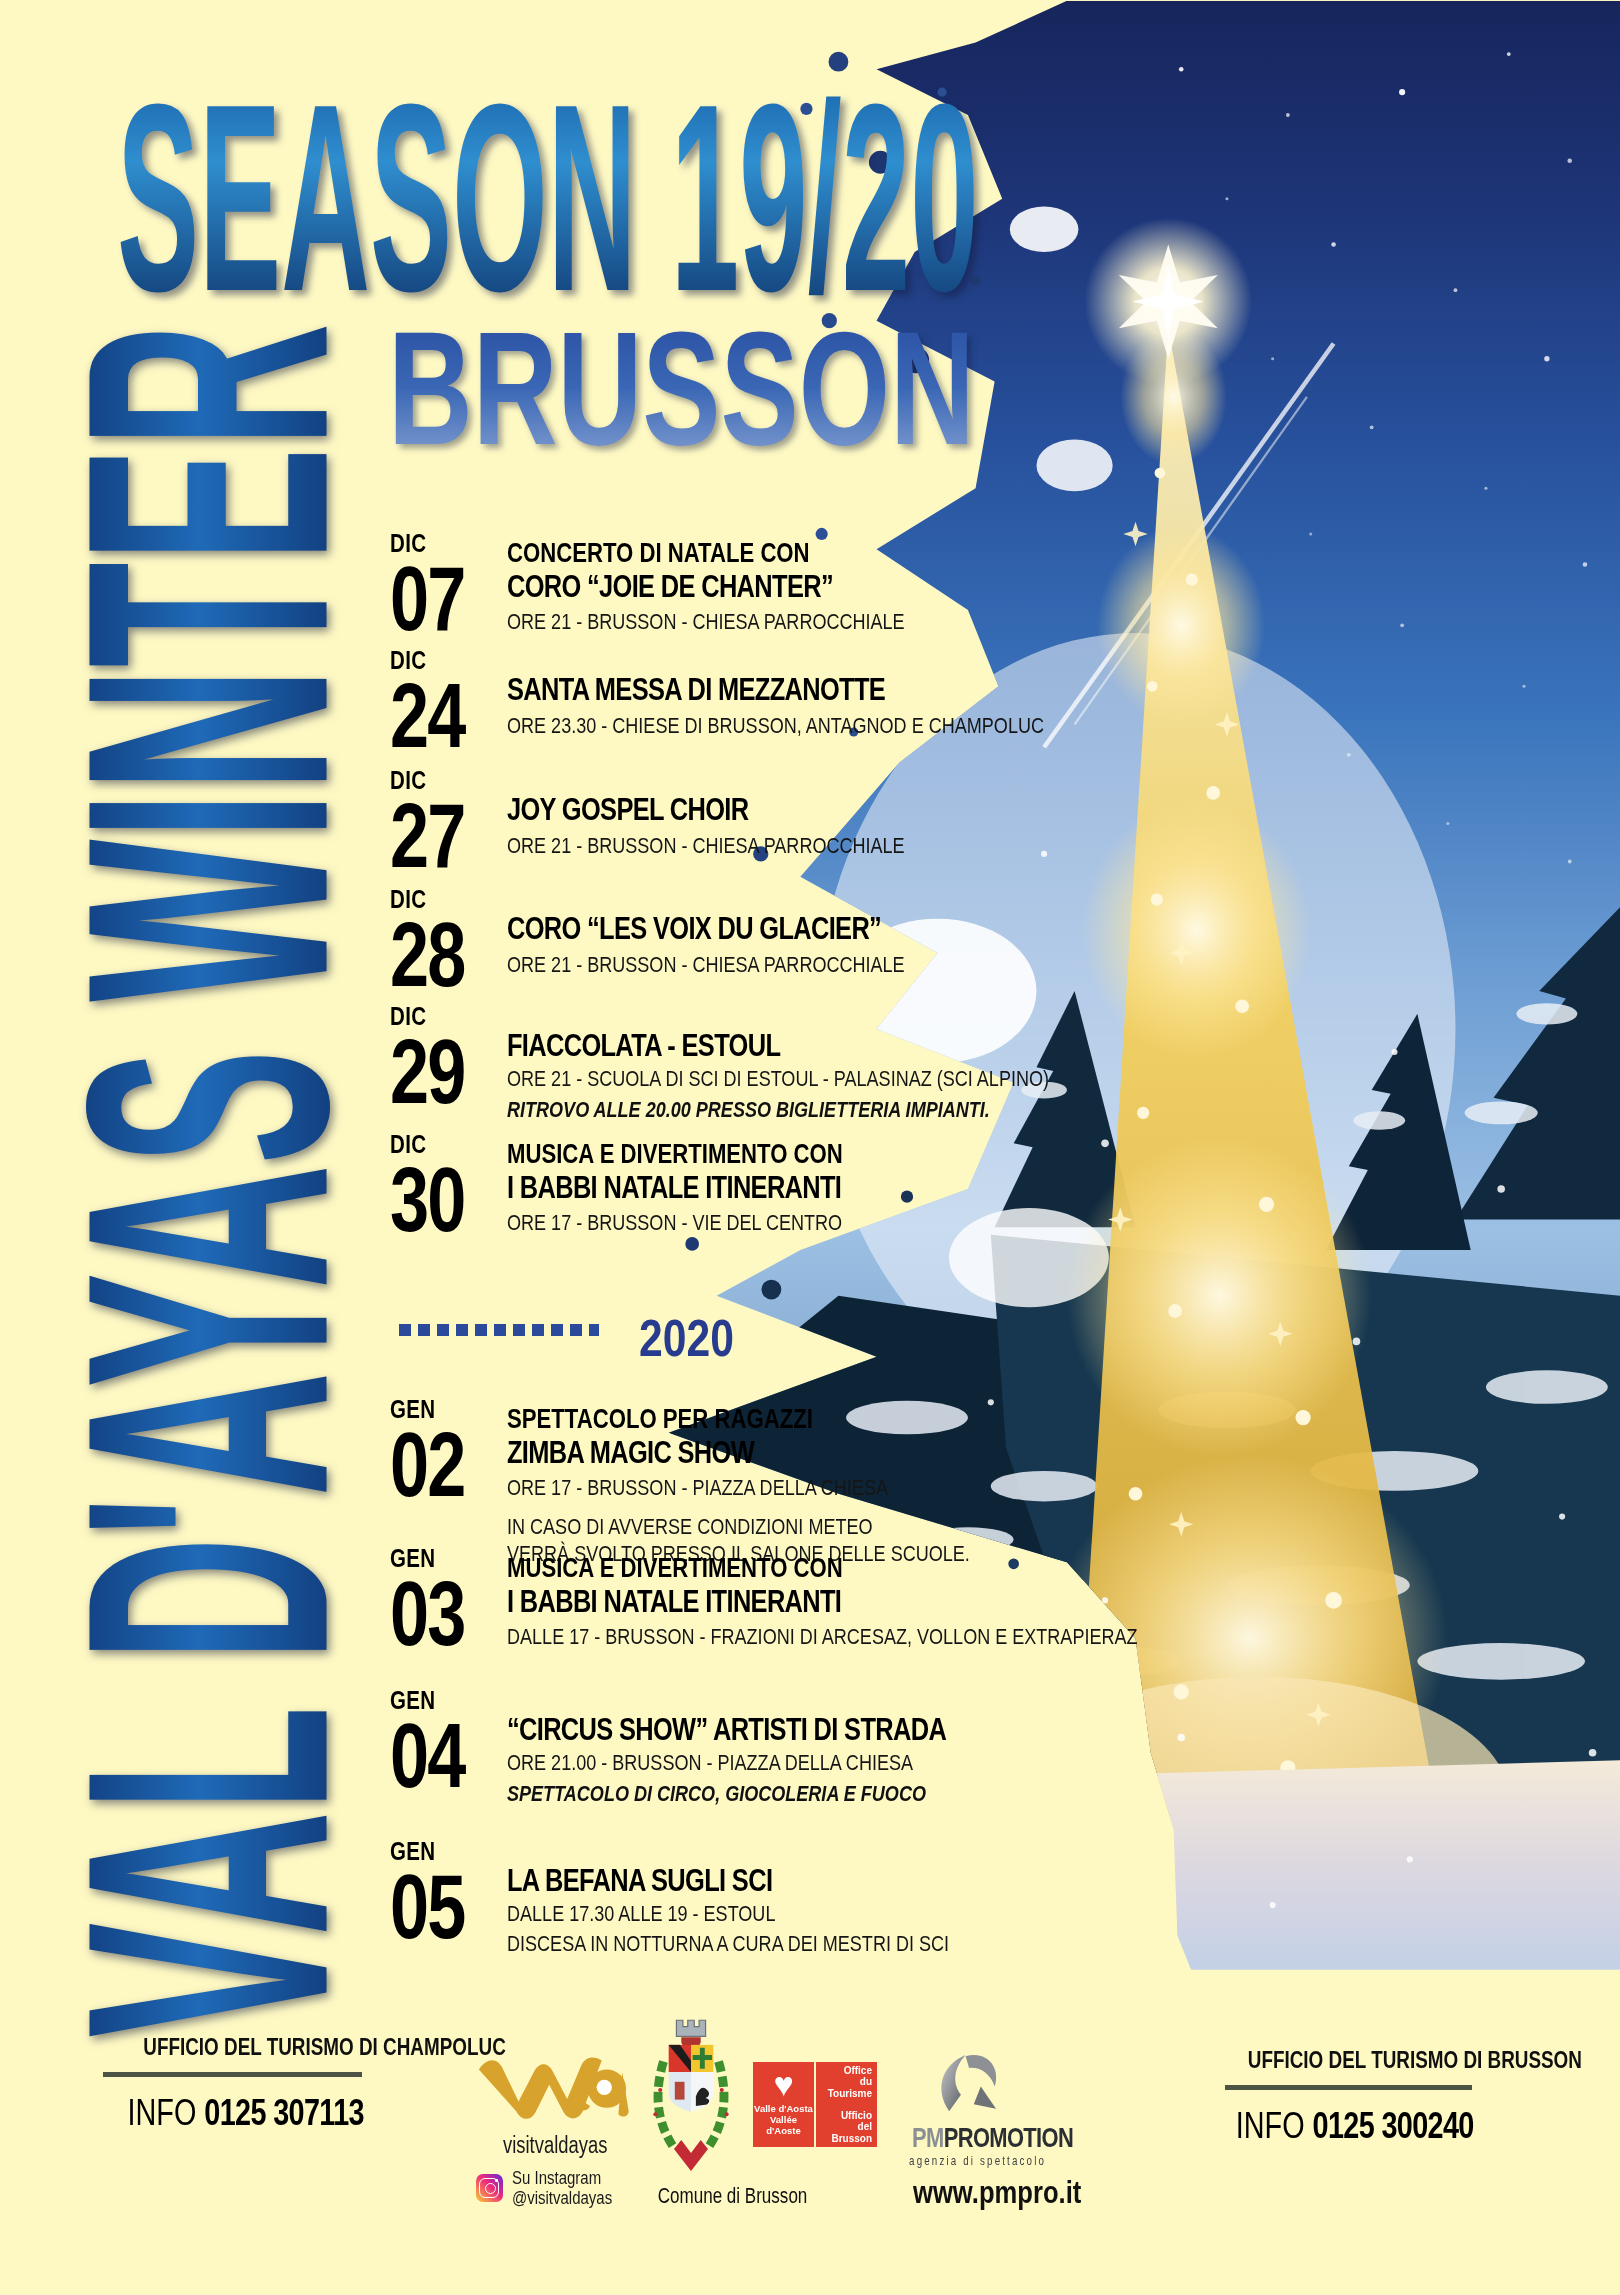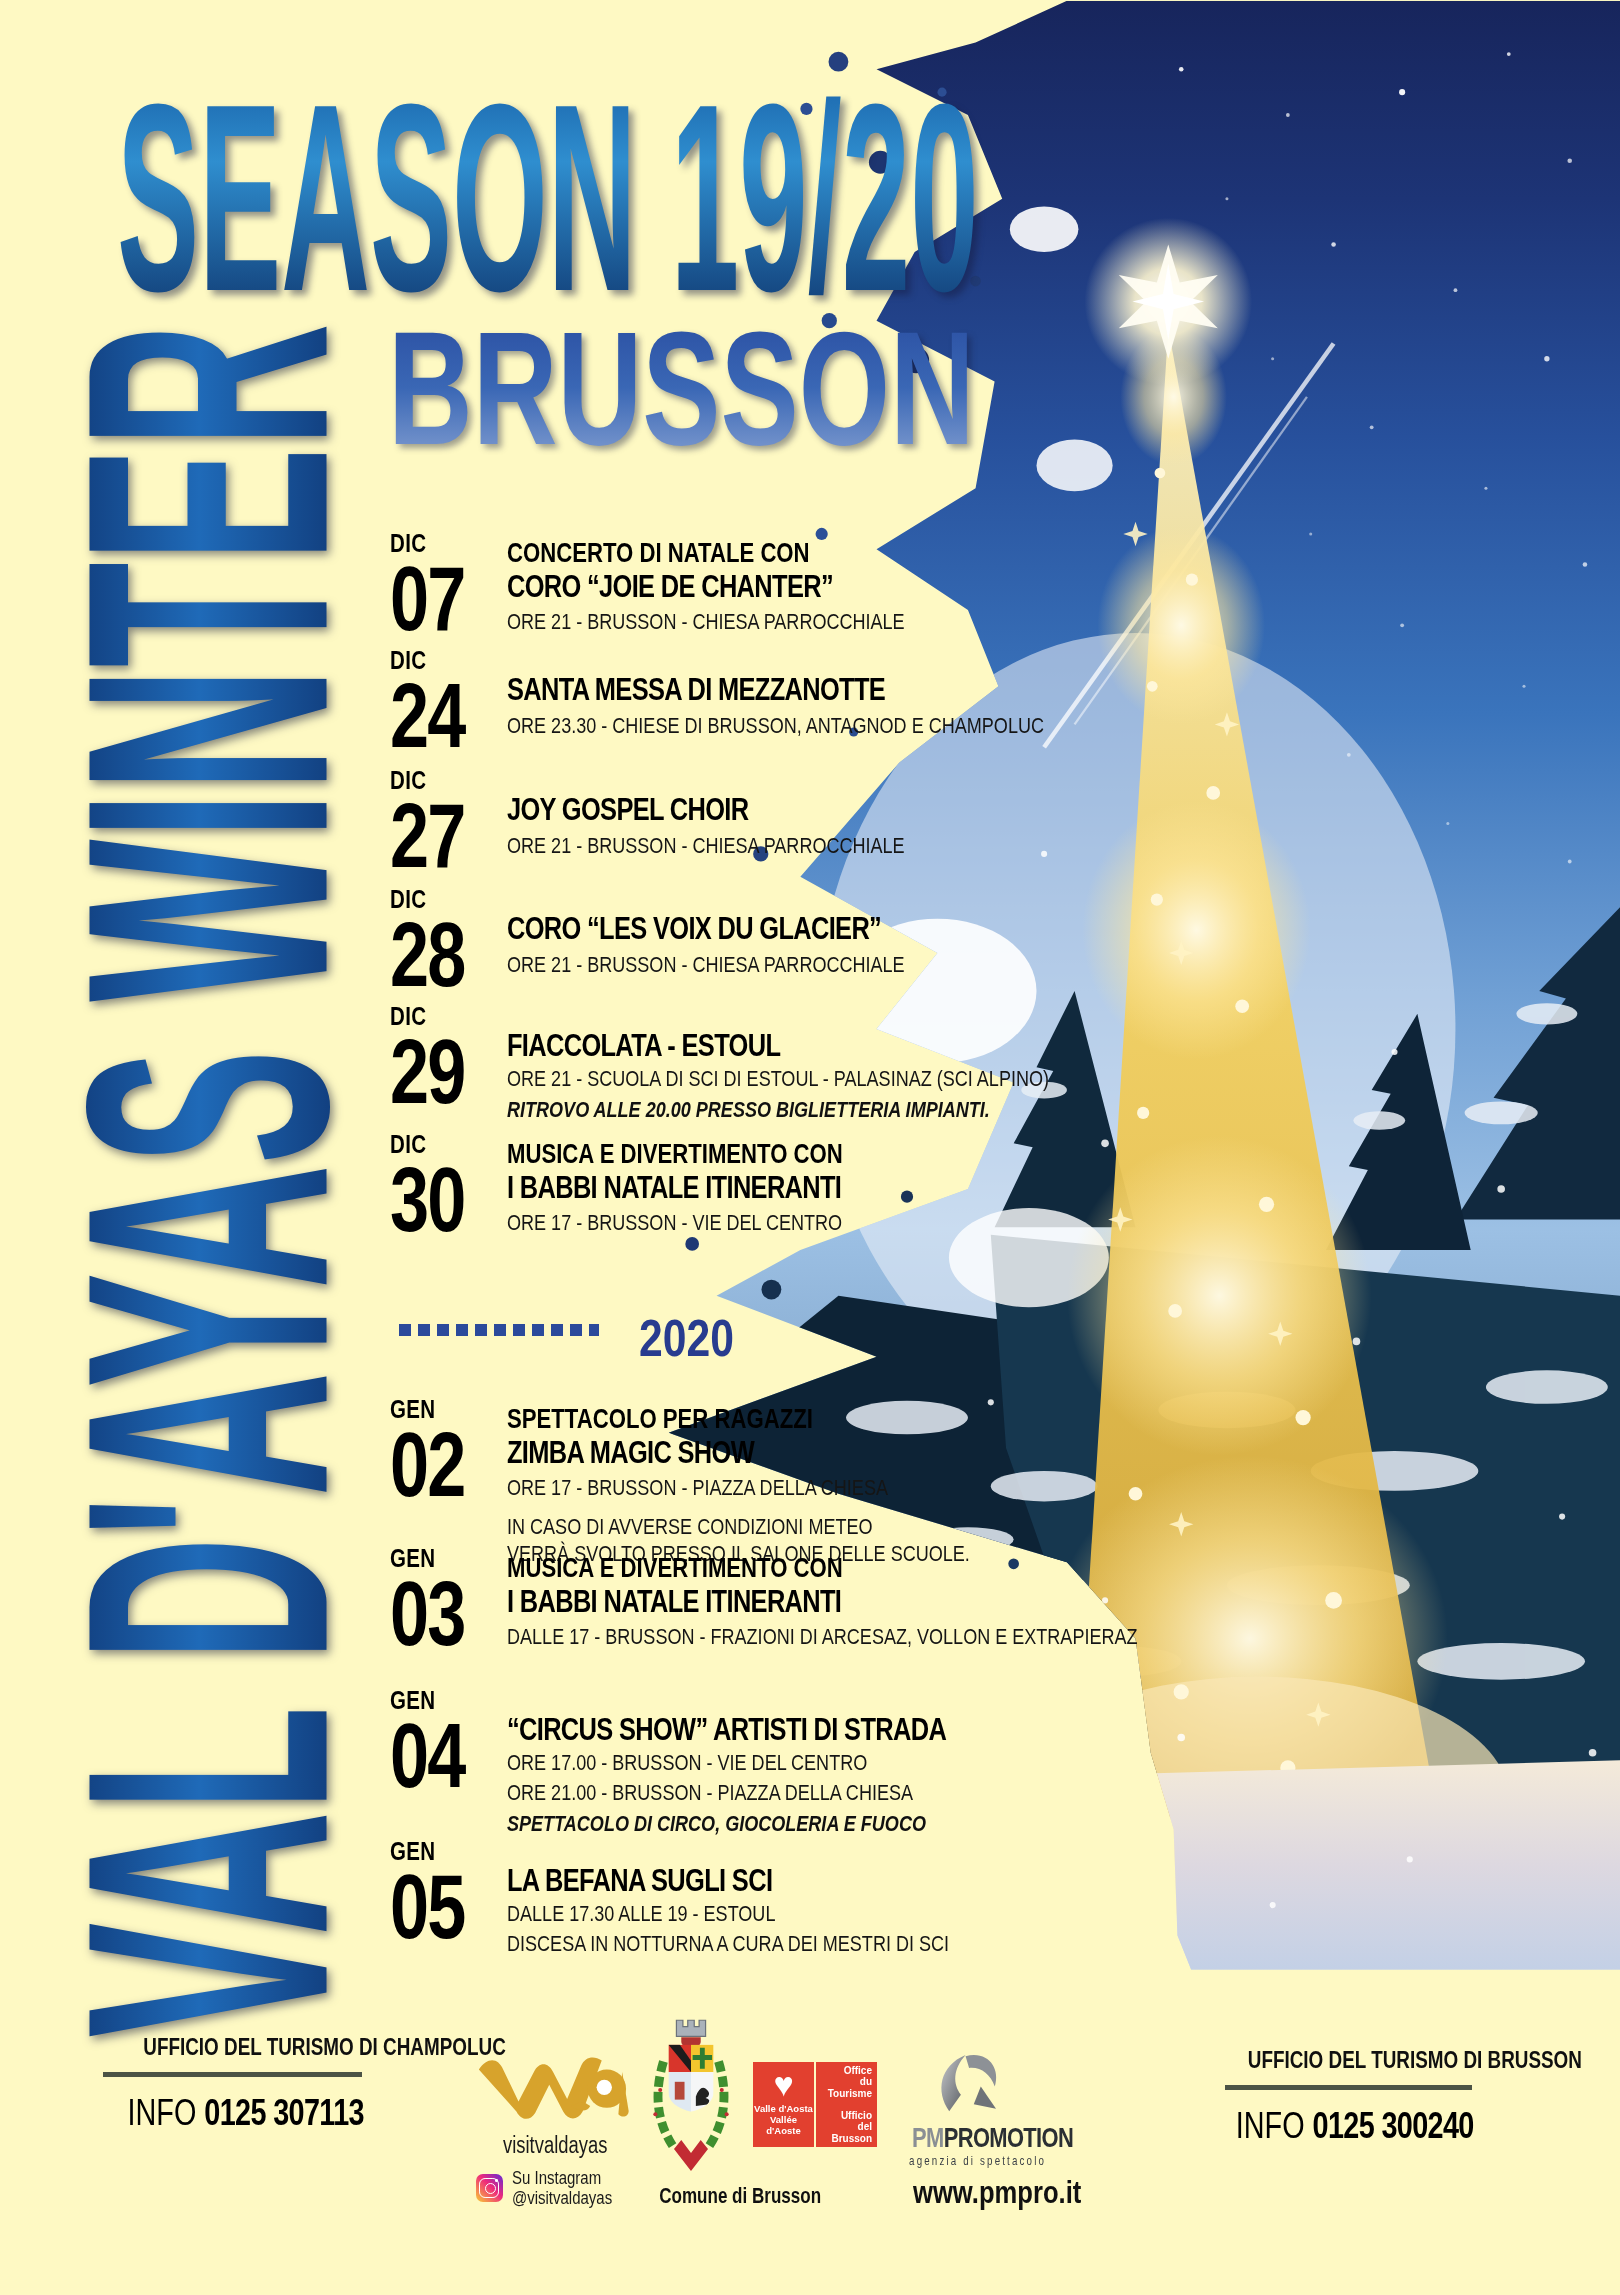--- a/index.html
+++ b/index.html
@@ -57,21 +57,21 @@
   .wa-block{position:absolute;left:471px;top:2050px;width:168px;text-align:center;}
   .wa-brand{font-size:23px;margin-top:3px;color:#1a1a1a;}
   .ig-row{display:flex;align-items:center;justify-content:center;margin-top:9.1px;gap:9.1px;text-align:left;}
   .ig-icon{position:relative;width:27.4px;height:27.4px;border-radius:6.9px;flex:none;
     background:linear-gradient(45deg,#f9ce34 0%,#ee2a7b 55%,#6228d7 100%);}
   .ig-icon .frame{position:absolute;inset:3.8px;border:1.9px solid #fff;border-radius:6.1px;}
   .ig-icon .lens{position:absolute;left:9.1px;top:9.1px;width:9.1px;height:9.1px;border:1.9px solid #fff;border-radius:50%;}
   .ig-icon .dot{position:absolute;right:5.3px;top:5.3px;width:2.7px;height:2.7px;background:#fff;border-radius:50%;}
   .ig-text{font-size:18.3px;line-height:1.08;color:#1a1a1a;}
 
-  .comune-block{position:absolute;left:639px;top:2017px;width:104px;text-align:center;font-weight:bold;}
+  .comune-block{position:absolute;left:639px;top:2017px;width:104px;text-align:center;}
   .comune-caption{font-size:21.3px;color:#101010;margin-top:1.5px;}
 
   .valle-block{position:absolute;left:753px;top:2062px;display:flex;gap:2.3px;}
   .valle-sq{width:61px;height:85px;background:#e2402f;color:#fff;box-sizing:border-box;}
   .valle-sq.left{text-align:center;padding-top:4.6px;}
   .valle-heart{font-size:34px;line-height:1;color:#fff;}
   .valle-name{font-size:9.5px;font-weight:700;line-height:1.15;margin-top:3.8px;}
   .valle-sq.right{display:flex;flex-direction:column;justify-content:center;gap:10.7px;padding-right:5.3px;text-align:right;}
   .valle-office{font-size:10px;font-weight:700;line-height:1.15;}
 
@@ -400,21 +400,20 @@
     </div>
   </div>
 
   <div class="event nok" style="top:1688px">
     <div class="date">
       <div class="month"><span class="cx">GEN</span></div>
       <div class="day"><span class="cxd">04</span></div>
     </div>
     <div class="content">
       <div class="ev-title"><span class="cx">“CIRCUS SHOW” ARTISTI DI STRADA</span></div>
-      <div class="detail tight"><span class="cx">ORE 17.00 - BRUSSON - VIE DEL CENTRO</span></div>
       <div class="detail tight"><span class="cx">ORE 21.00 - BRUSSON - PIAZZA DELLA CHIESA</span></div>
       <div class="note-it"><span class="cx">SPETTACOLO DI CIRCO, GIOCOLERIA E FUOCO</span></div>
     </div>
   </div>
 
   <div class="event nok" style="top:1839px">
     <div class="date">
       <div class="month"><span class="cx">GEN</span></div>
       <div class="day"><span class="cxd">05</span></div>
     </div>

